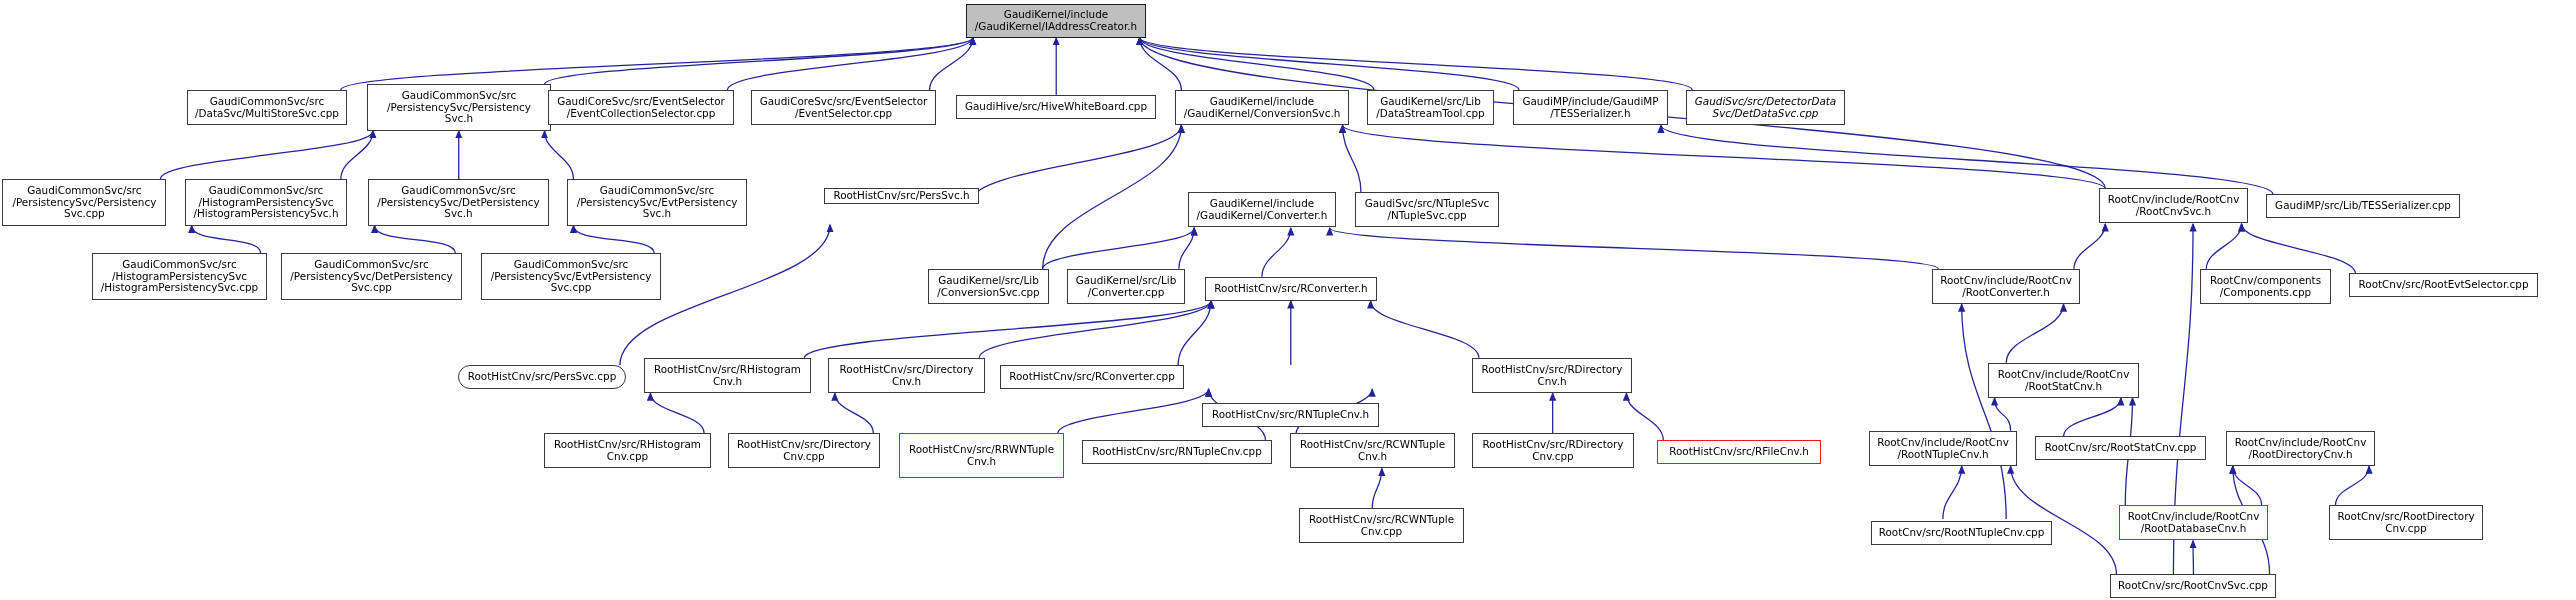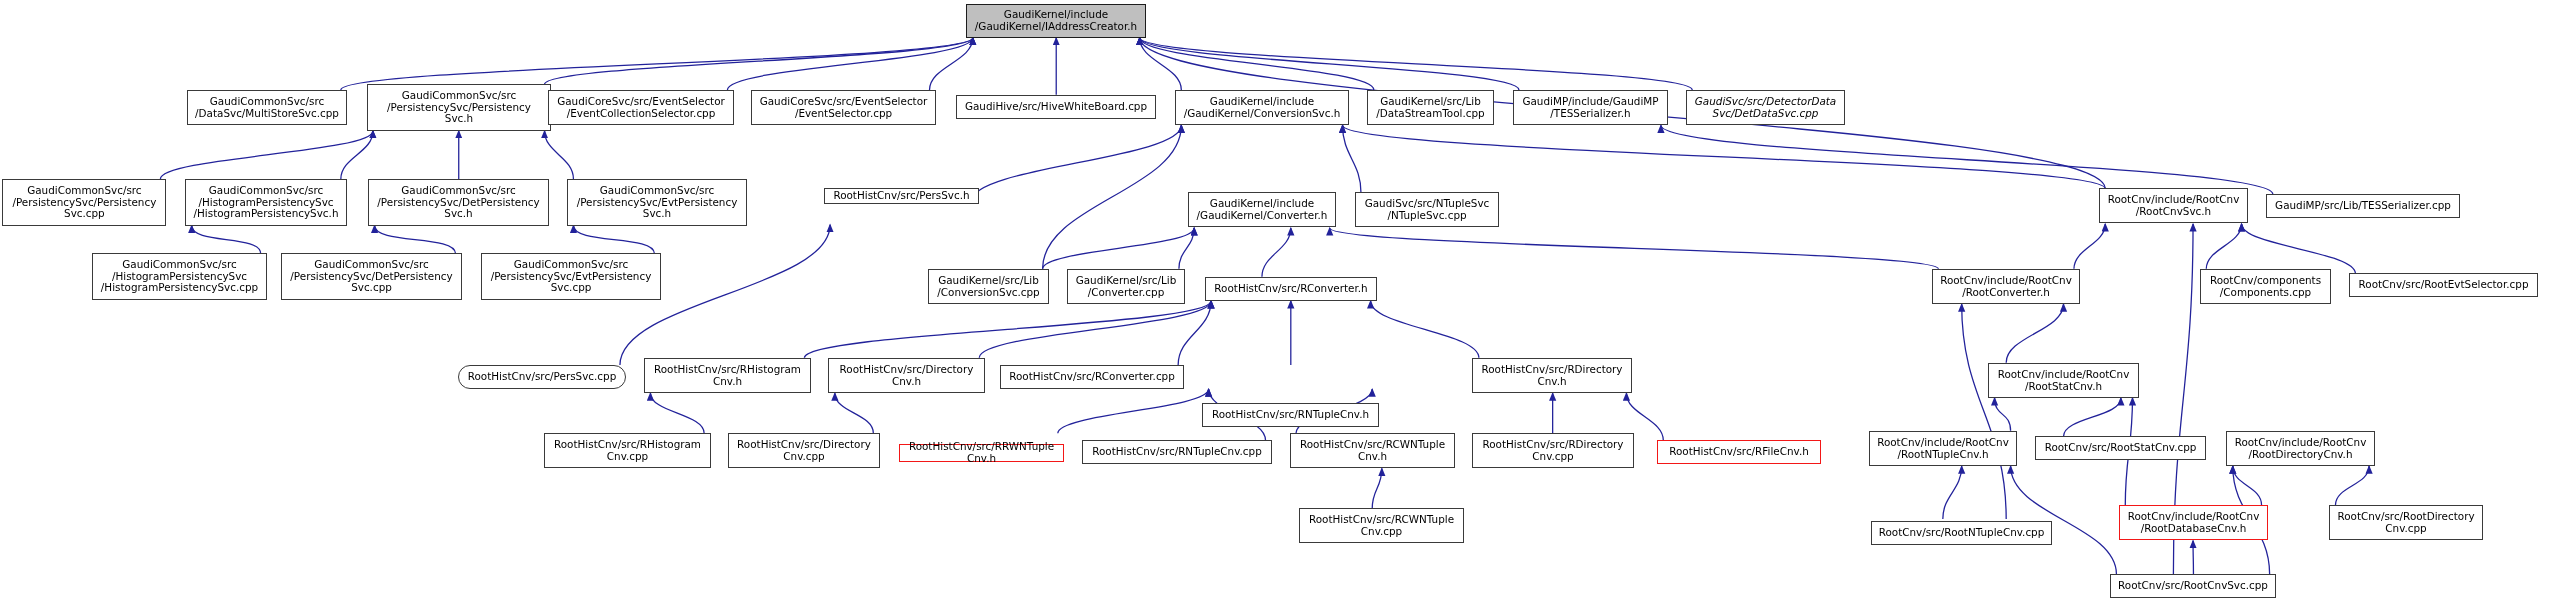--- a/index.html
+++ b/index.html
@@ -235,21 +235,21 @@
         <span>/RootStatCnv.h</span>
       </div>
       <div class="node normal" style="left: 544px; top: 433px; width: 167px; height: 35px;">
         <span>RootHistCnv/src/RHistogram</span>
         <span>Cnv.cpp</span>
       </div>
       <div class="node normal" style="left: 728px; top: 433px; width: 152px; height: 35px;">
         <span>RootHistCnv/src/Directory</span>
         <span>Cnv.cpp</span>
       </div>
-      <div class="node red" style="left: 899px; top: 444px; width: 165px; height: 18px;">
+      <div class="node red" style="left: 899px; top: 433px; width: 165px; height: 45px;">
         <span>RootHistCnv/src/RRWNTuple</span>
         <span>Cnv.h</span>
       </div>
       <div class="node normal" style="left: 1082px; top: 440px; width: 190px; height: 24px;">
         <span>RootHistCnv/src/RNTupleCnv.cpp</span>
       </div>
       <div class="node normal" style="left: 1290px; top: 433px; width: 165px; height: 35px;">
         <span>RootHistCnv/src/RCWNTuple</span>
         <span>Cnv.h</span>
       </div>

